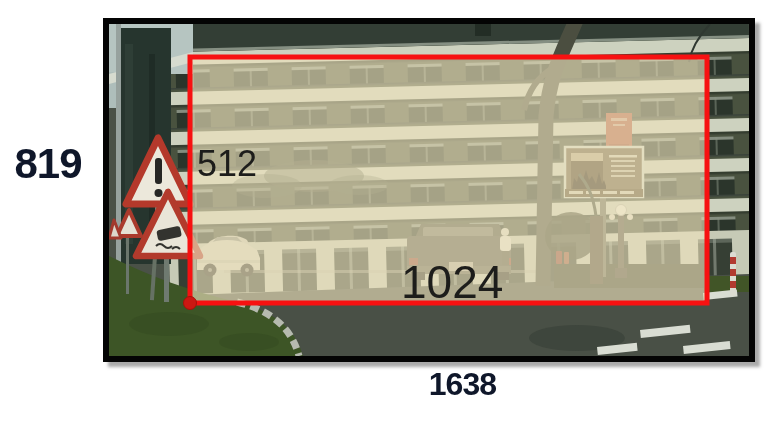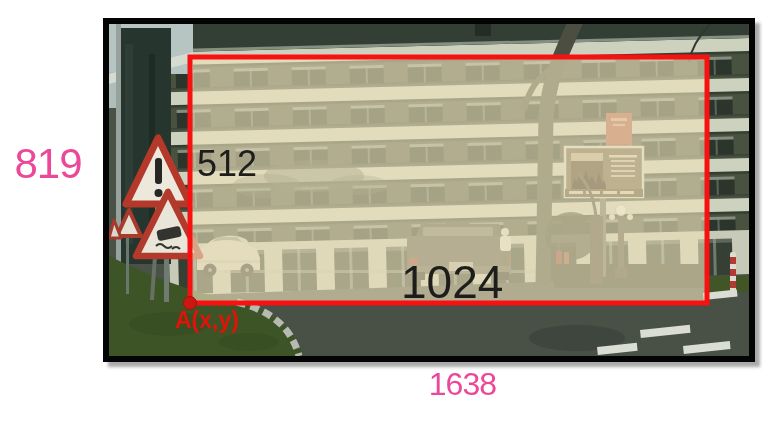--- a/index.html
+++ b/index.html
@@ -7,21 +7,21 @@
     position:relative;width:777px;height:435px;background:#ffffff;overflow:hidden;
     font-family:"Liberation Sans", sans-serif;
   }
   .photo-frame{
     position:absolute;left:103px;top:18px;width:640px;height:332px;
     border:6px solid #040404;background:#4a5147;
     box-shadow:5px 5px 3px rgba(125,125,125,0.65);
   }
   .photo-frame svg{position:absolute;left:0;top:0;display:block;}
   .dim-label{
-    position:absolute;color:#ec4899;font-weight:normal;line-height:1;
+    position:absolute;color:#0f172a;font-weight:bold;line-height:1;
     letter-spacing:-1px;
   }
   .dim-label.vertical{left:12px;top:143px;width:72px;font-size:42px;text-align:center;}
   .dim-label.horizontal{left:348px;top:368px;width:148px;font-size:32px;text-align:right;}
   .crop-label{
     position:absolute;color:#1d1d1b;font-weight:400;line-height:1;z-index:3;text-align:right;
   }
   .crop-label.h512{left:88px;top:122px;font-size:36px;letter-spacing:0px;}
   .crop-label.w1024{left:292px;top:235px;font-size:46px;}
   .anchor-label{
@@ -216,18 +216,17 @@
 
       <rect x="81" y="33" width="517" height="246" fill="#eee3bd" opacity="0.63"></rect>
 
       <rect x="81" y="33" width="517" height="246" fill="none" stroke="#f71111" stroke-width="5"></rect>
 
       <circle cx="81" cy="279" r="6.5" fill="#cc1812" stroke="#a81008" stroke-width="1"></circle>
     </svg>
 
     <div class="crop-label h512">512</div>
     <div class="crop-label w1024">1024</div>
-    <div class="anchor-label">A(x,y)</div>
   </div>
 
   <div class="dim-label horizontal">1638</div>
 
 </div>
 
 </body></html>

